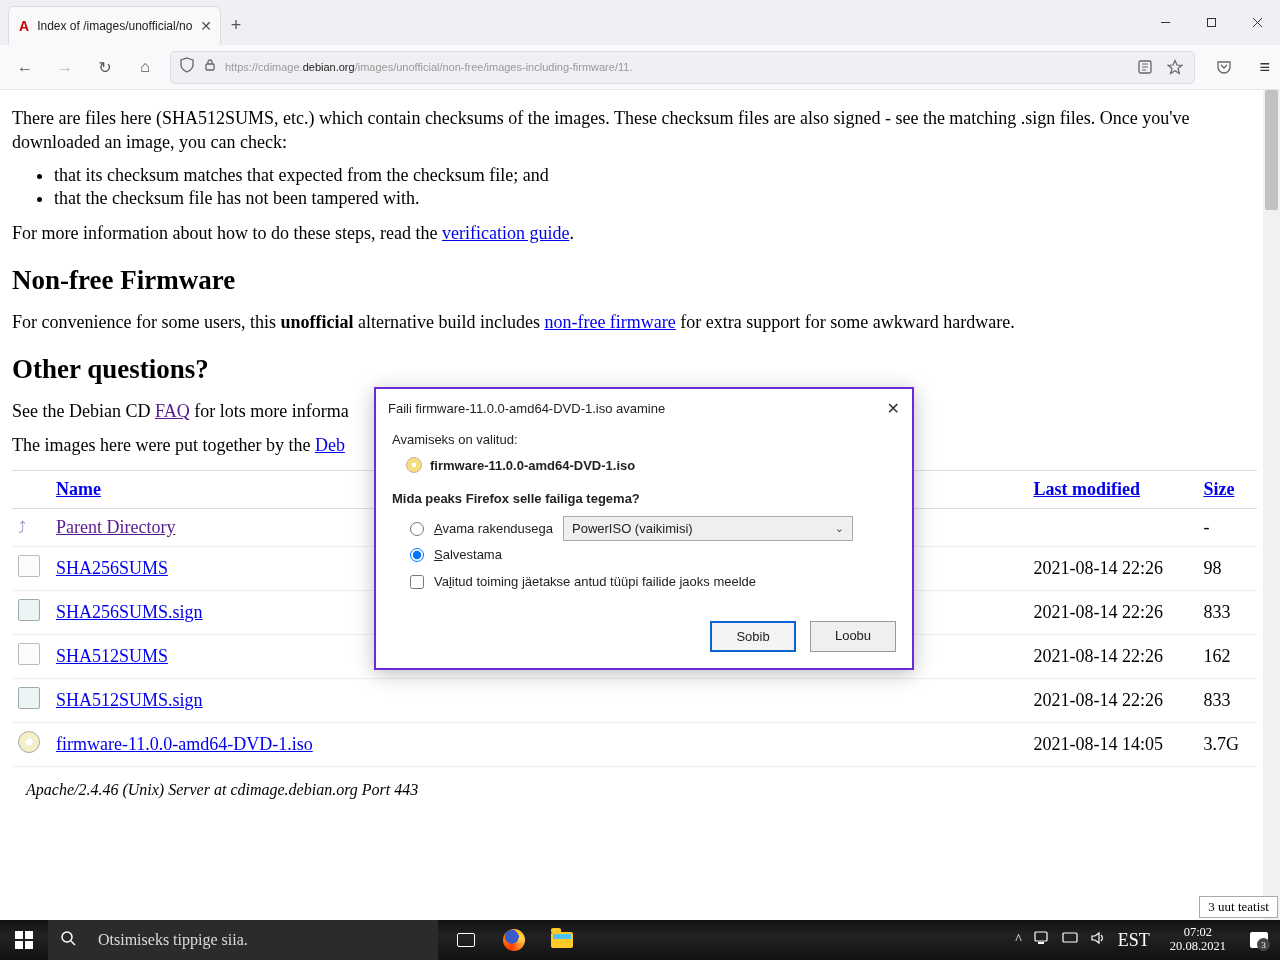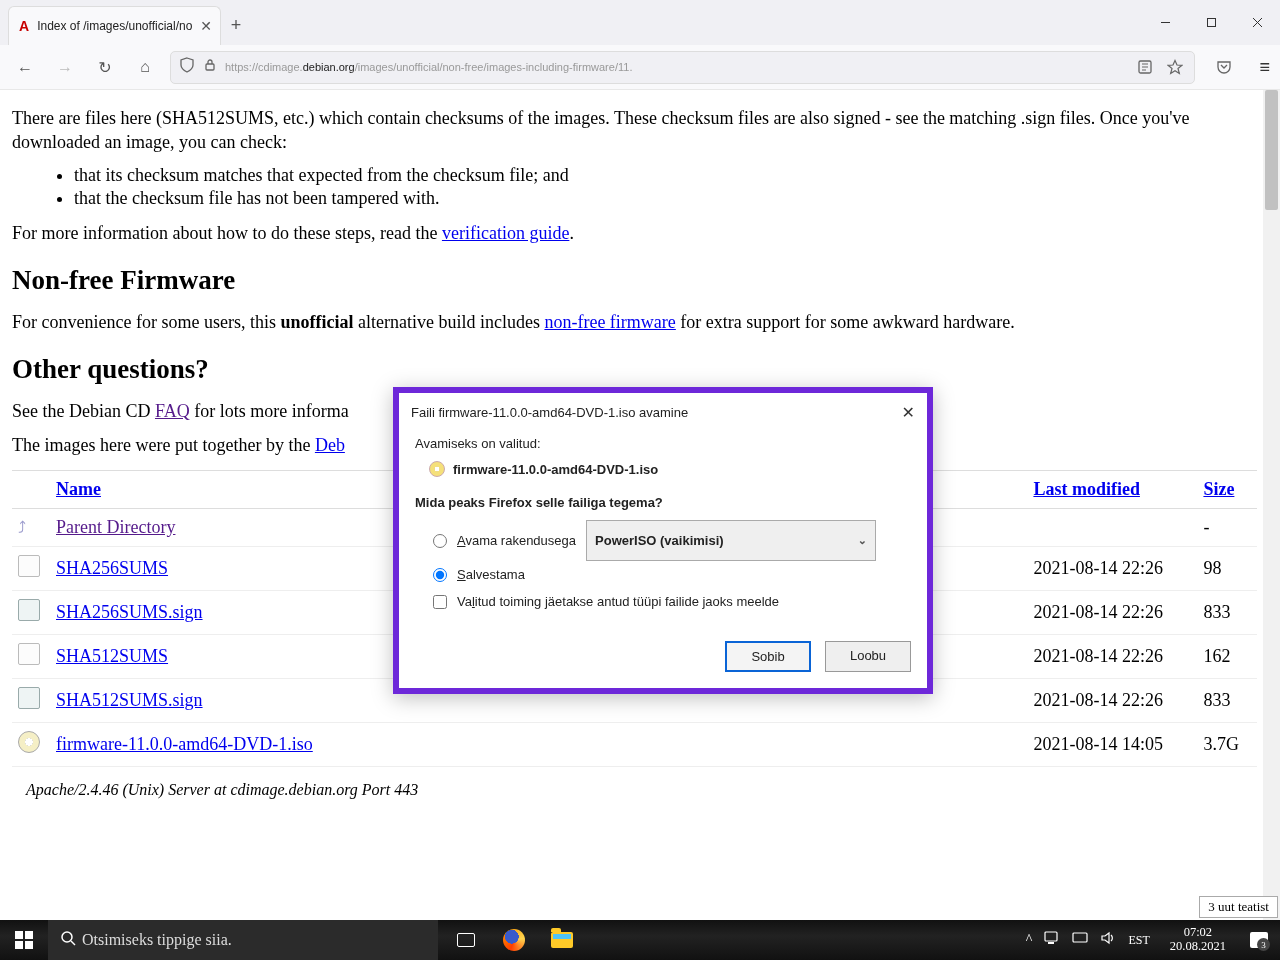--- a/index.html
+++ b/index.html
@@ -28,73 +28,73 @@
   .right-icons { display: flex; align-items: center; gap: 12px; margin-left: 8px; }
   .pocket-icon svg, .addr-icon svg { width: 16px; height: 16px; }
   .colorful-circle { width: 18px; height: 18px; border-radius: 50%; background: conic-gradient(#e33,#fc3,#3c3,#3cf,#36f,#c3f,#e33); position:relative;}
   .colorful-circle:after{content:"";position:absolute;inset:4px;background:#f9f9fb;border-radius:50%;}
   .hamburger { font-size: 18px; color: #333; }
 
   
   .page { padding: 12px 10px 8px 12px; font-family: "Times New Roman", serif; font-size: 18px; color: #000; overflow:auto; height: calc(100% - 45px - 45px - 40px); position: relative; }
   .page p { margin: 4px 0 10px; line-height: 1.35; }
   .page h2 { font-size: 27px; font-weight: bold; margin: 20px 0 14px; }
-  .page ul { margin: 6px 0 12px 62px; }
+  .page ul { margin: 6px 0 12px 42px; }
   .page li { margin: 2px 0; }
   .page a { color: #0000ee; text-decoration: underline; }
   .page a.visited { color: #551a8b; }
 
   table.listing { border-collapse: collapse; width: 99%; margin-top: 12px; }
   table.listing th, table.listing td { text-align: left; padding: 8px 6px; font-size: 18px; }
   table.listing th { border-top: 1px solid #ddd; border-bottom: 1px solid #ddd; }
   table.listing th .sortlink { color: #0000ee; text-decoration: underline; font-weight: bold; }
   table.listing td { border-bottom: 1px solid #eee; }
   .file-icon { width: 22px; height: 22px; display:inline-block; border:1px solid #bbb; border-radius:2px; background:#fcfcfc; position:relative; }
   .file-icon.sign { border-color:#9aa; background:#eef4f4;}
   .file-icon.disc { border-radius:50%; border:1px solid #aaa; background: radial-gradient(circle,#fff 0 25%, #ddd 26% 28%, #f5efc6 29% 100%); }
   .back-icon { color:#99c; font-size:16px; }
   .server-sig { font-style: italic; font-size: 16px; margin: 14px 0 0 14px; }
 
   
   .vscroll { position: absolute; right: 0; top: 90px; width: 17px; height: calc(100% - 90px - 40px); background: #f1f1f1; }
   .vscroll .thumb { position:absolute; left:2px; right:2px; top:0; height:120px; background:#c1c1c1; border-radius:2px;}
 
   
-  .dialog { position: absolute; top: 387px; left: 393px; width: 540px; background: #fff; border: 6px solid #6d28d9; box-shadow: 0 4px 20px rgba(0,0,0,0.25); font-family: "Segoe UI", sans-serif; font-size: 13px; color: #222; }
+  .dialog { position: absolute; top: 387px; left: 374px; width: 540px; background: #fff; border: 2px solid #6d28d9; box-shadow: 0 4px 20px rgba(0,0,0,0.25); font-family: "Segoe UI", sans-serif; font-size: 13px; color: #222; }
   .dlg-title { padding: 10px 12px; display:flex; justify-content:space-between; align-items:center; }
   .dlg-title .t { font-size: 13px; }
   .dlg-close { font-size: 16px; color:#333; cursor:pointer; }
   .dlg-body { padding: 4px 16px 10px 16px; }
   .dlg-sub { font-size: 13px; color:#222; margin-bottom: 10px; }
   .dlg-file { display:flex; align-items:center; gap:8px; margin: 2px 0 8px 14px; }
   .dlg-file .disc2 { width:16px; height:16px; border-radius:50%; background: radial-gradient(circle,#fff 0 22%, #ccc 23% 25%, #f5e07a 26% 100%); border:1px solid #caa;}
   .dlg-file .fname { font-weight:600; }
   .dlg-meta { margin-left: 40px; font-size:13px; color:#222; }
   .dlg-meta .row { margin: 2px 0; }
   .dlg-q { font-weight:600; margin: 18px 0 10px; }
   .dlg-opts { margin-left: 18px; }
   .dlg-row { display:flex; align-items:center; gap:10px; margin: 6px 0; }
   .dlg-row input[type=radio] { width:14px; height:14px; }
   .dlg-row input[type=checkbox] { width:14px; height:14px; }
   .dlg-row label { font-size:13px; }
-  .dlg-select { flex:1; border:1px solid #aaa; background:#efefef; padding:12px 8px; font-size:13px; display:flex; justify-content:space-between; align-items:center; max-width: 290px; font-weight: bold;}
+  .dlg-select { flex:1; border:1px solid #aaa; background:#efefef; padding:4px 8px; font-size:13px; display:flex; justify-content:space-between; align-items:center; max-width: 290px;}
   .dlg-select .chev { color:#555; font-size:11px; }
   .dlg-buttons { display:flex; justify-content:flex-end; gap:14px; padding: 16px; }
   .dlg-btn { min-width:86px; padding:6px 16px; border:1px solid #999; background:#efefef; font-size:13px; text-align:center; }
   .dlg-btn.primary { border:2px solid #0a64d6; background:#f4f4f4; }
   .underline-key { text-decoration: underline; }
 
   
   .toast-tip { position:absolute; right:2px; bottom:42px; background:#fff; border:1px solid #aaa; padding:2px 8px; font-size:13px; font-family:"Segoe UI"; }
 
   
   .taskbar { position:absolute; bottom:0; left:0; right:0; height:40px; background: linear-gradient(#111,#222 40%,#111); display:flex; align-items:center; color:#fff; font-family:"Segoe UI"; }
   .start { width:48px; display:flex; align-items:center; justify-content:center; }
   .start svg { width:18px; height:18px; fill:#fff; }
-  .search { flex: 0 0 390px; height:40px; background:#2b2b2b; display:flex; align-items:center; padding:0 12px; gap:6px; color:#ddd; }
+  .search { flex: 0 0 390px; height:40px; background:#2b2b2b; display:flex; align-items:center; padding:0 12px; gap:22px; color:#ddd; }
   .search .mag { color:#fff; }
   .task-icons { display:flex; align-items:center; gap:0; margin-left:4px; }
   .task-icon { width:48px; height:40px; display:flex; align-items:center; justify-content:center; }
   .taskview-icon{ width:18px;height:14px;border:1.5px solid #fff;border-radius:2px;position:relative;}
   
   .firefox-icon { width:22px; height:22px; border-radius:50%; background: radial-gradient(circle at 40% 35%, #3a5bcc 0 35%, transparent 36%), conic-gradient(from 200deg,#ff3d00,#ff9800,#ffd54f,#ff3d00);}
   .explorer-icon { width:22px; height:16px; background:#ffca28; border-radius:2px; position:relative;}
   .explorer-icon:before{content:"";position:absolute;left:0;top:-4px;width:10px;height:4px;background:#ffca28;border-radius:2px 2px 0 0;}
   .explorer-icon:after{content:"";position:absolute;inset:2px;border-top:5px solid #4fc3f7;}
   .taskbar-spacer { flex:1; }
@@ -334,21 +334,21 @@
           <rect x="1" y="1" width="12" height="9" rx="1" fill="none" stroke="#fff" stroke-width="1.2"></rect>
           <rect x="4" y="11" width="6" height="2" fill="#fff"></rect>
         </svg></span>
     <span class="tray-ico"><svg width="16" height="14" viewBox="0 0 16 14">
           <rect x="1" y="2" width="14" height="9" rx="1" fill="none" stroke="#fff" stroke-width="1.2"></rect>
         </svg></span>
     <span class="tray-ico"><svg width="16" height="14" viewBox="0 0 16 14">
           <path d="M2 5 h3 l4 -3 v10 l-4 -3 h-3 z" fill="none" stroke="#fff" stroke-width="1.2"></path>
           <path d="M11 4 a4 4 0 0 1 0 6" fill="none" stroke="#fff" stroke-width="1.2"></path>
         </svg></span>
-    <span style="font-size:12px">EST</span>
+    <span style="font-size:18px">EST</span>
     <div class="clock">
       <div>07:02</div>
       <div>20.08.2021</div>
     </div>
     <div class="notif">
       <span class="bubble"></span>
       <span class="badge">3</span>
     </div>
   </div>
 </div>

